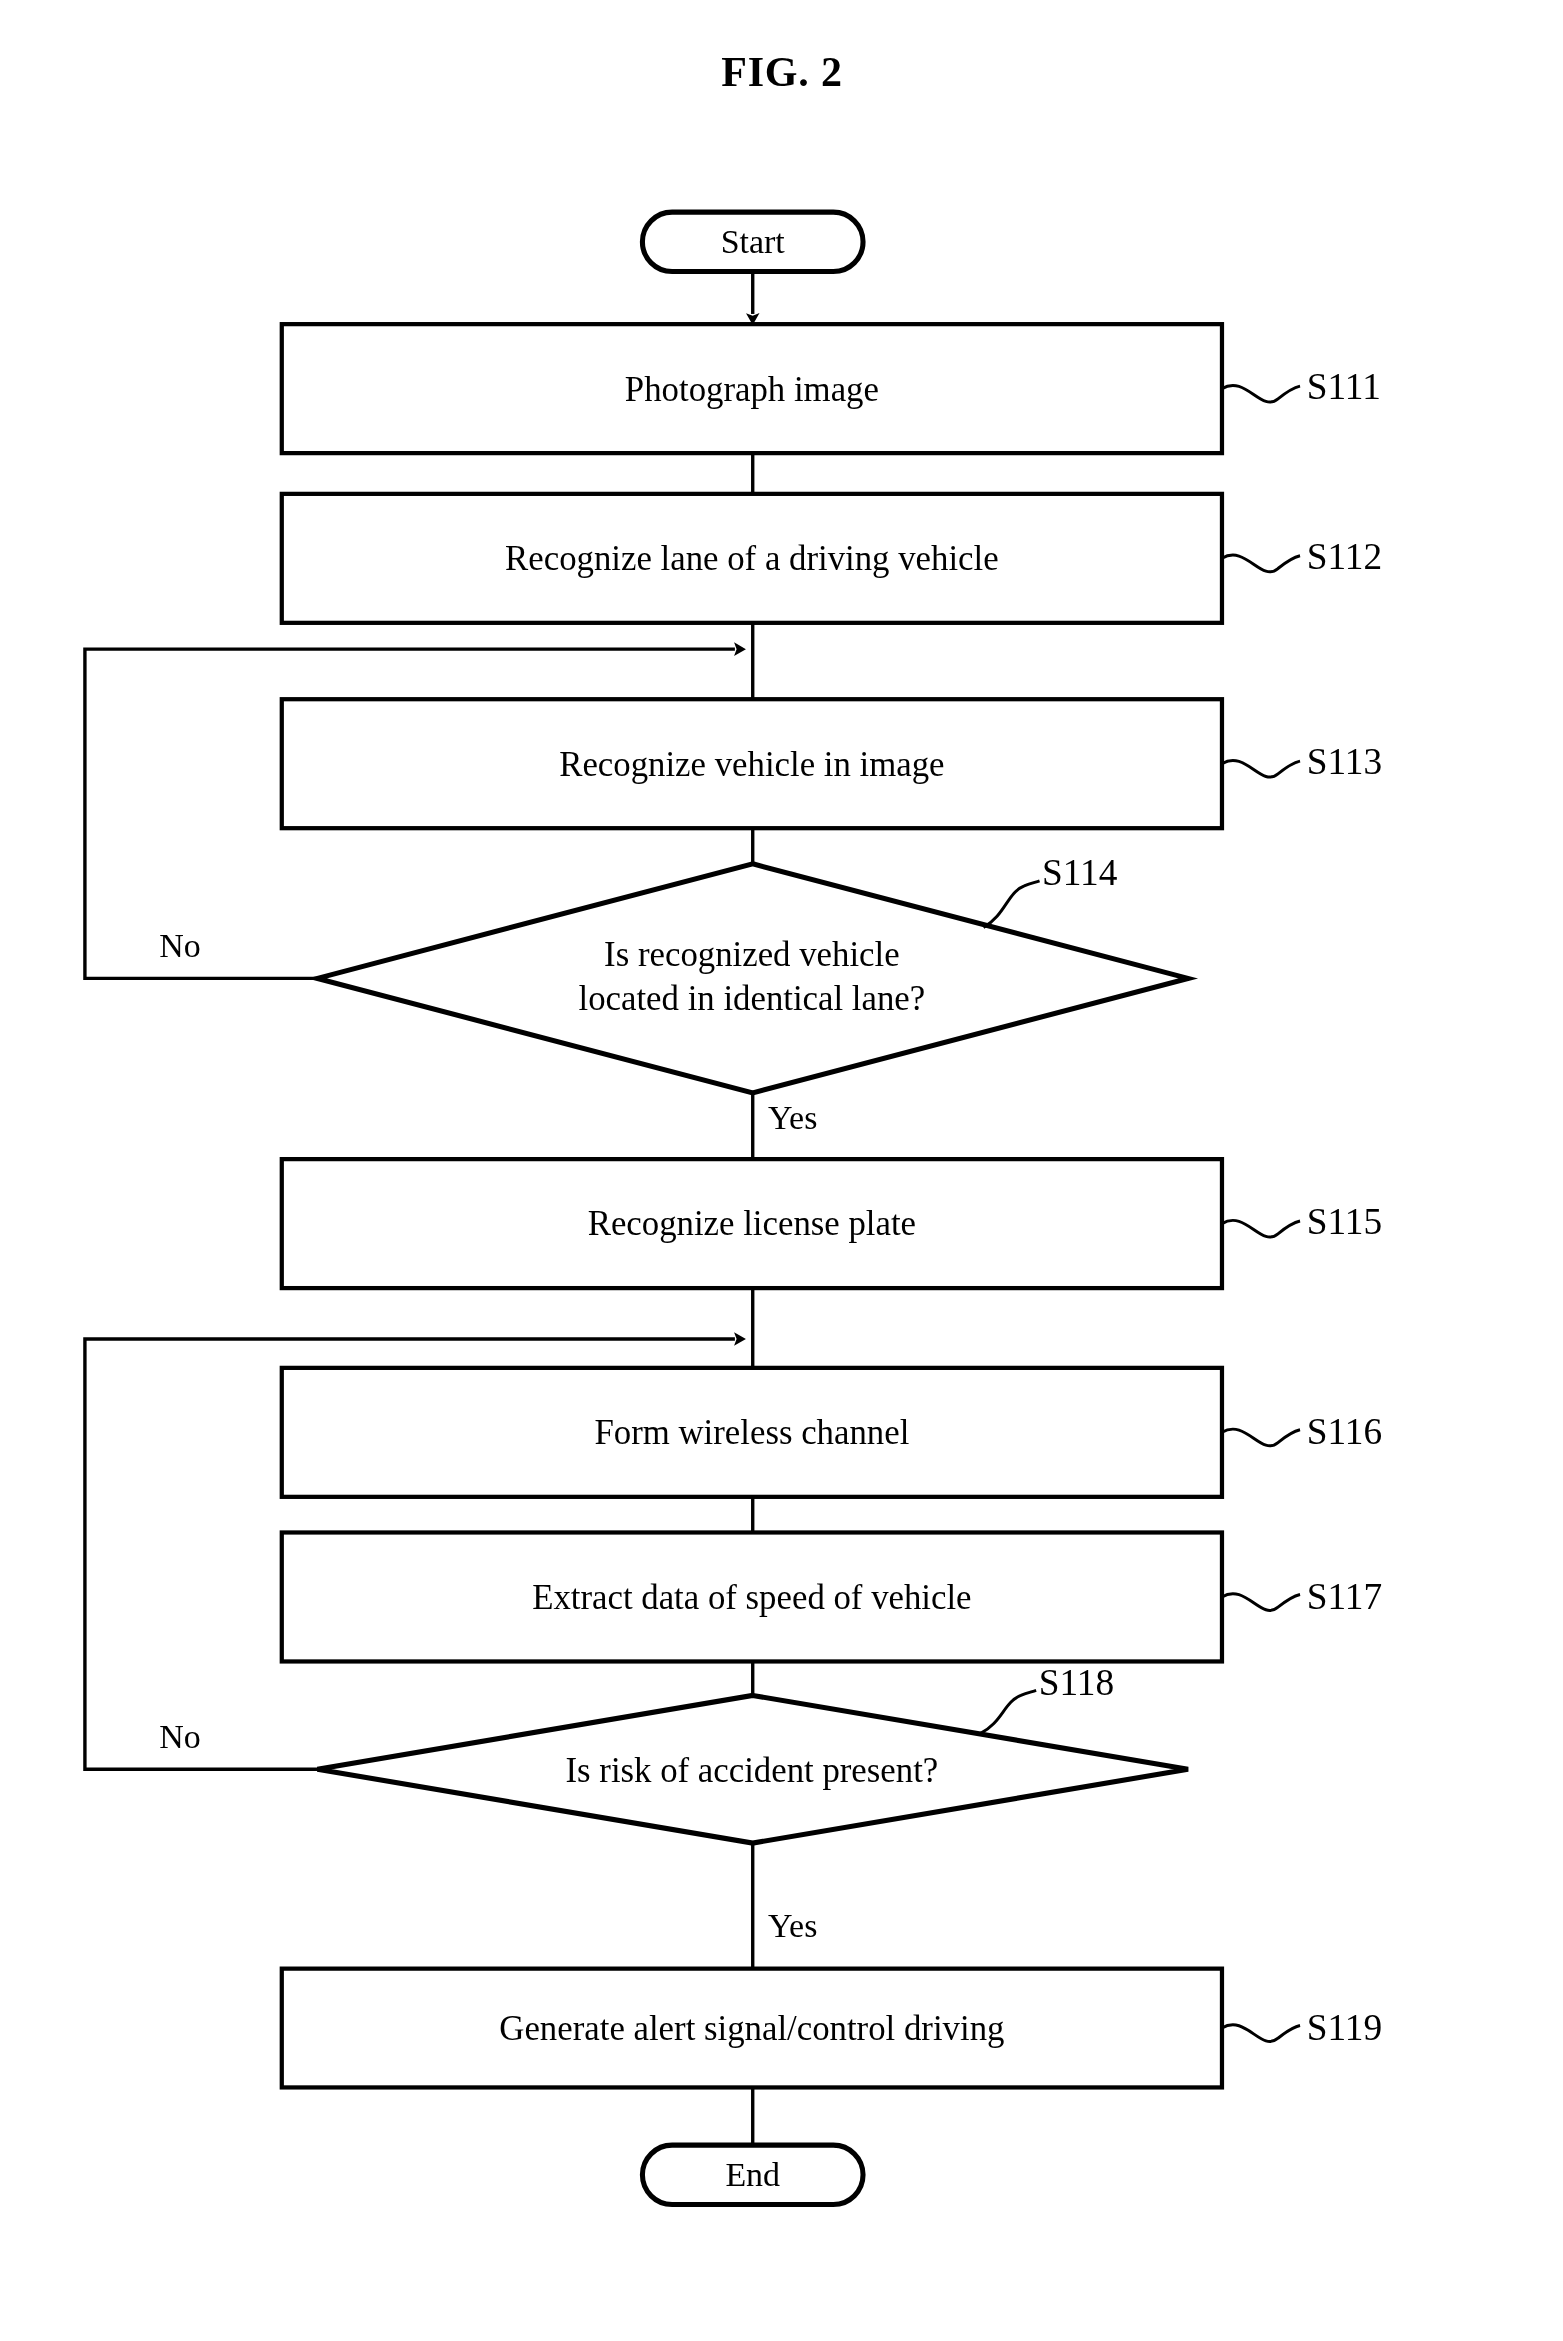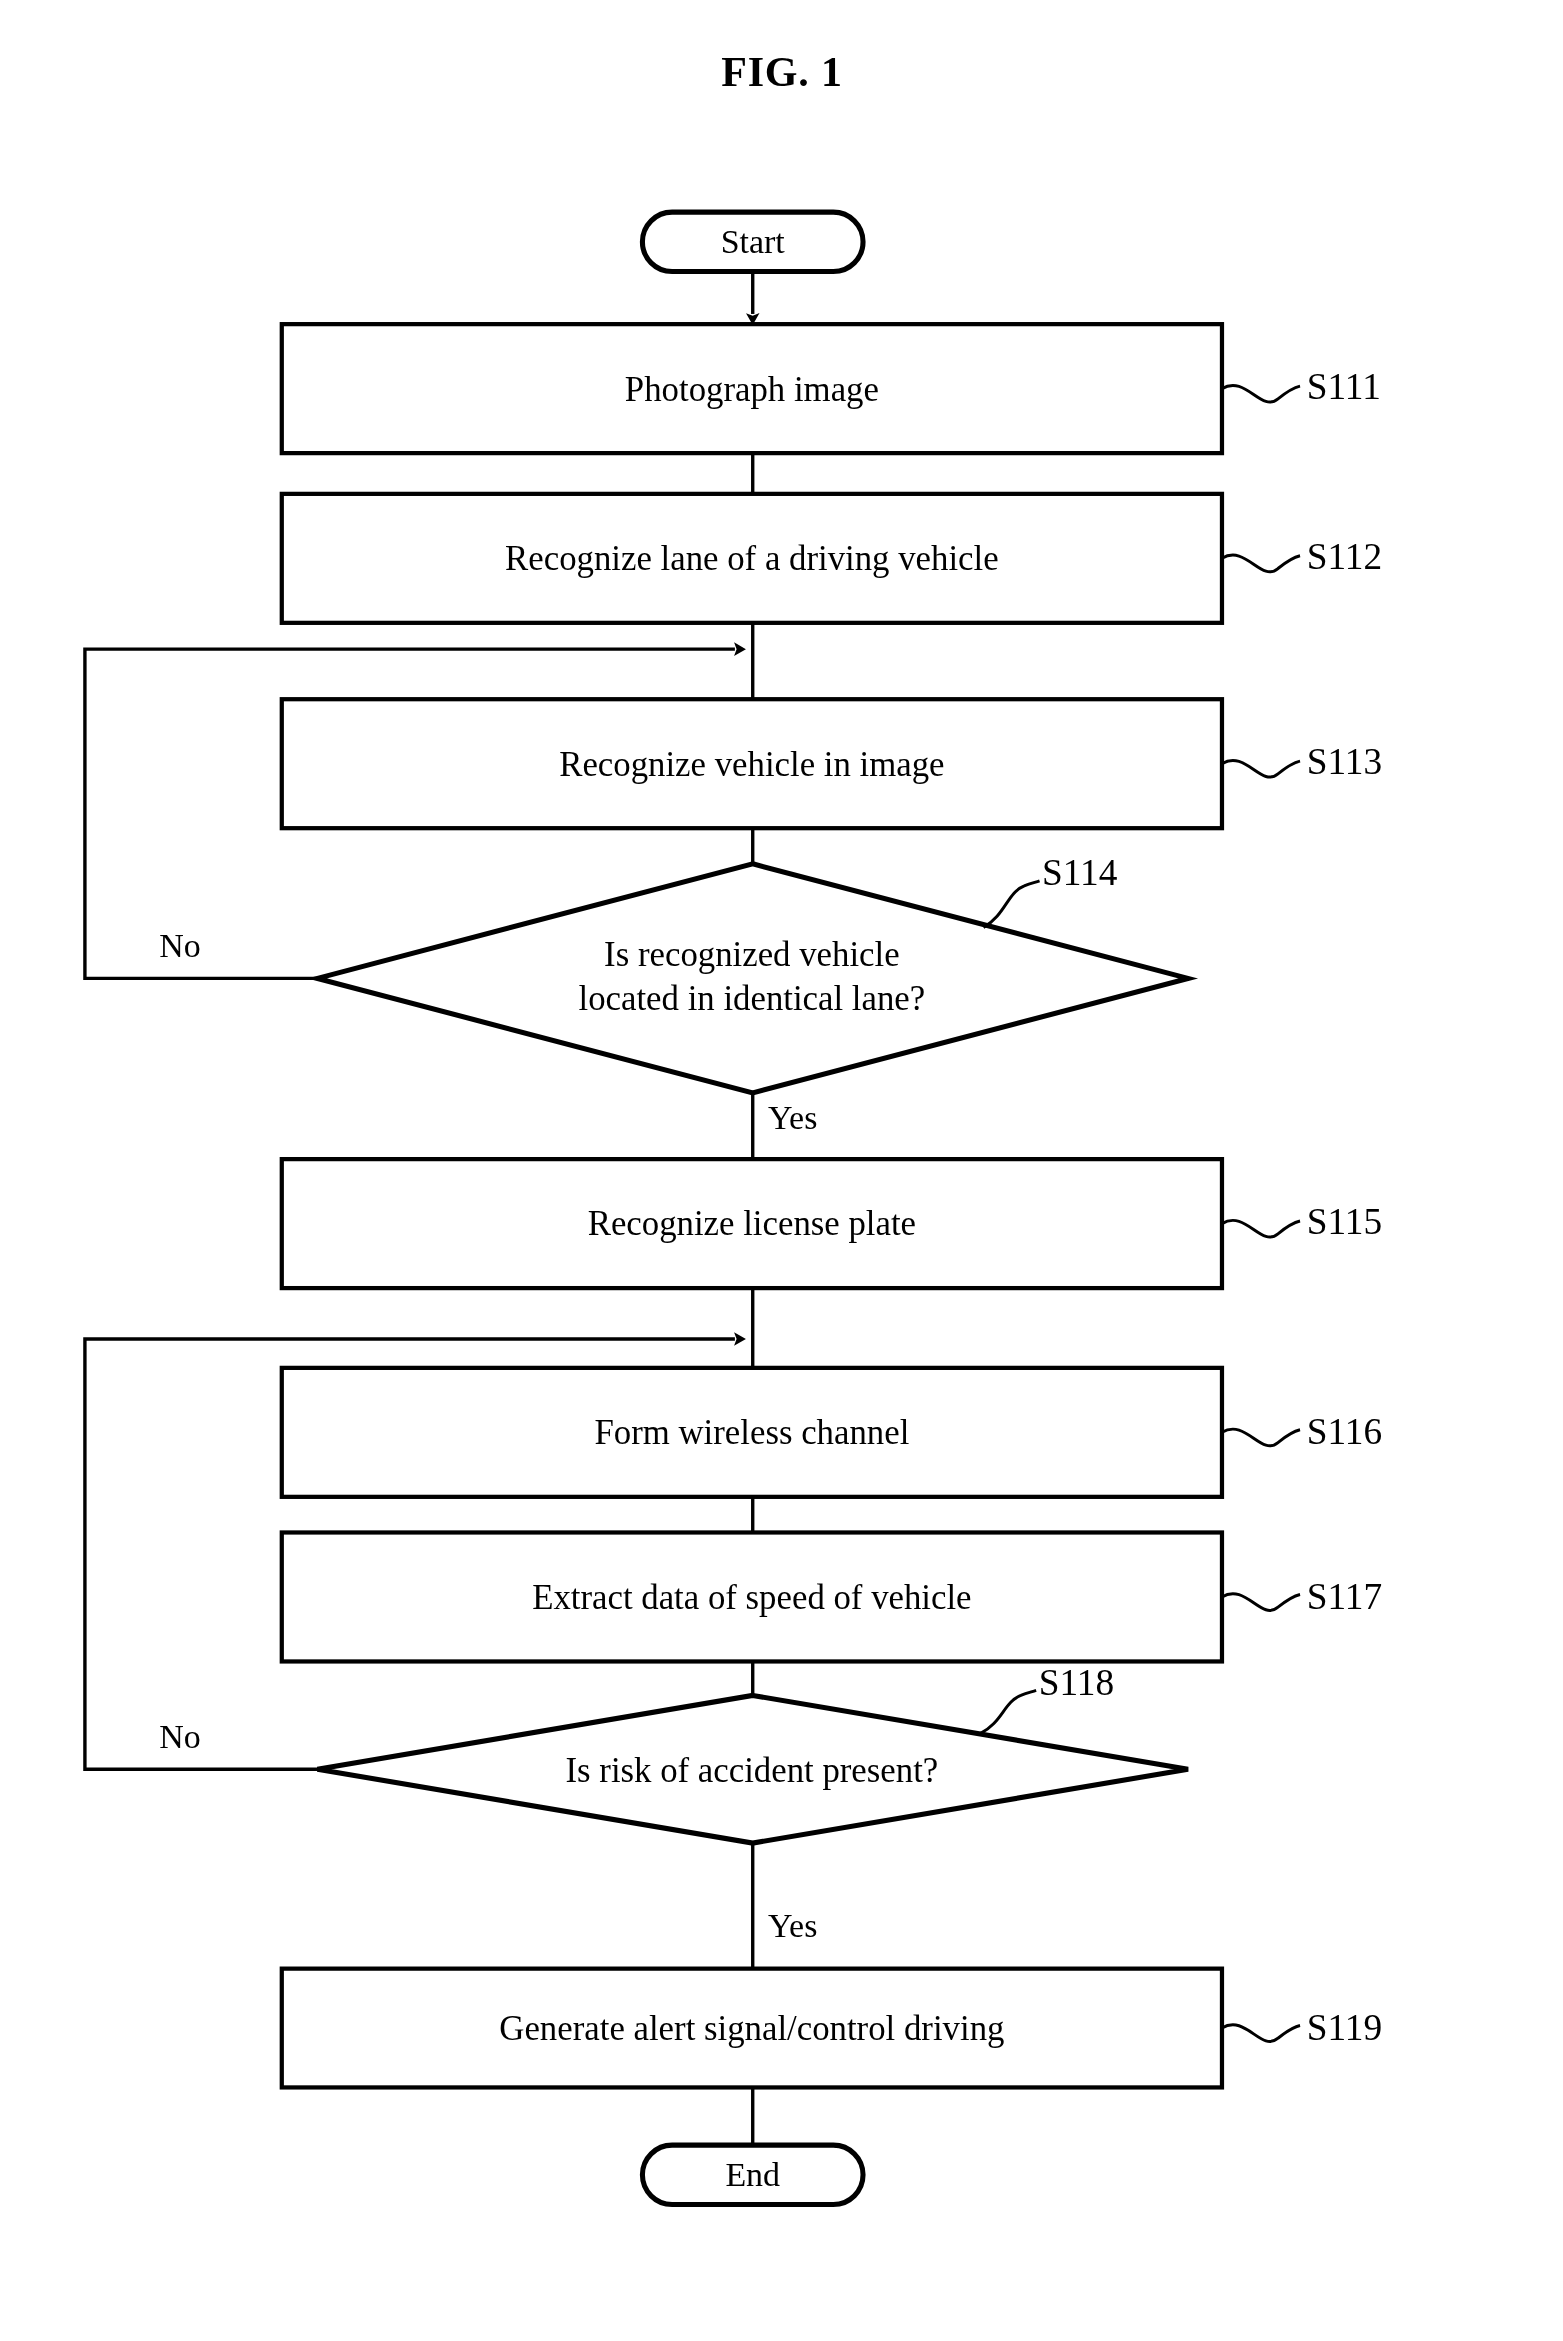--- a/index.html
+++ b/index.html
@@ -83,21 +83,21 @@
   }
   .arrow-head {
     fill: #000000;
   }
 </style>
 </head>
 <body>
 
 <div id="figure-root">
 
-  <div class="fig-title">FIG. 1</div>
+  <div class="fig-title">FIG. 2</div>
 
   <svg class="flow" viewBox="0 0 1843 2760">
     <defs>
       <marker id="arr" markerWidth="14" markerHeight="16" refX="1" refY="8" orient="auto" markerUnits="userSpaceOnUse">
         <path d="M0,0 L14,8 L0,16 L3,8 Z" class="arrow-head"></path>
       </marker>
     </defs>
 
     <g>
       <rect class="term-shape" x="757" y="250" width="260" height="70" rx="35" ry="35"></rect>

